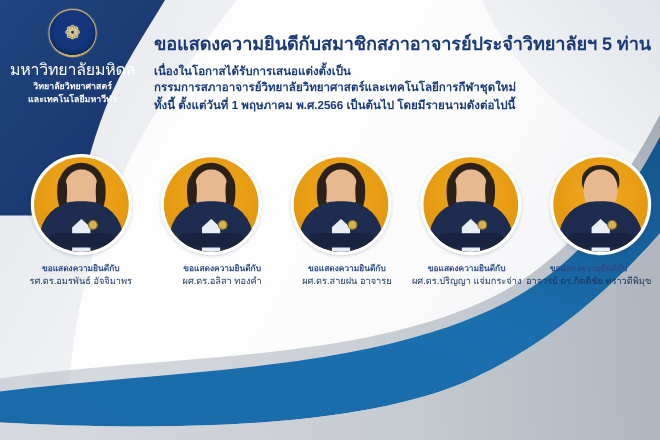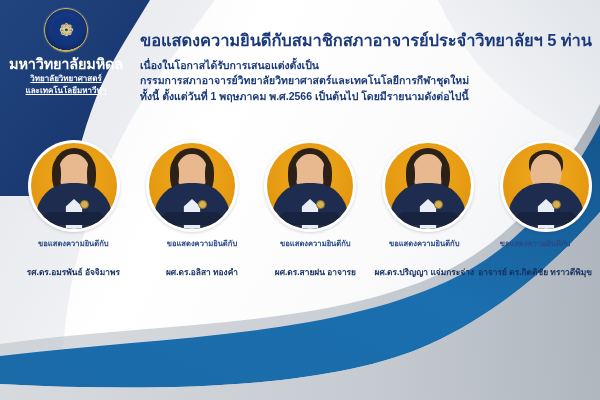--- a/index.html
+++ b/index.html
@@ -71,34 +71,33 @@
     font-size: 17px;
     line-height: 1;
     font-family: "DejaVu Sans", sans-serif;
     text-shadow: 0 0 1px #f3e3ae;
   }
 
   .brand-name {
     margin-top: 5px;
     color: #ffffff;
     font-size: 14.5px;
-    font-weight: 700;
+    font-weight: 400;
     letter-spacing: -0.2px;
     line-height: 1.05;
     white-space: nowrap;
   }
   .brand-sub {
     color: #ffffff;
     font-size: 8px;
     font-weight: 600;
     line-height: 1.22;
     text-align: center;
     margin-top: 2px;
     white-space: nowrap;
-    text-decoration: underline;
   }
 
   
   .headline {
     position: absolute;
     left: 140px;
     top: 14px;
     width: 452px;
     z-index: 6;
   }
@@ -260,23 +259,23 @@
     display: block;
     color: #2b4a86;
     font-size: 7.6px;
     font-weight: 600;
     white-space: nowrap;
   }
   .caption .pname {
     display: block;
     color: #16315f;
     font-size: 8.4px;
-    font-weight: 700;
-    white-space: nowrap;
-    margin-top: 18px;
+    font-weight: 400;
+    white-space: nowrap;
+    margin-top: 1px;
   }
 </style>
 </head>
 <body>
 
 <div id="banner">
 
   <svg class="bg-svg" viewBox="0 0 600 400" preserveAspectRatio="none">
     <defs>
       <linearGradient id="gNavy" x1="0" y1="0" x2="1" y2="1">

